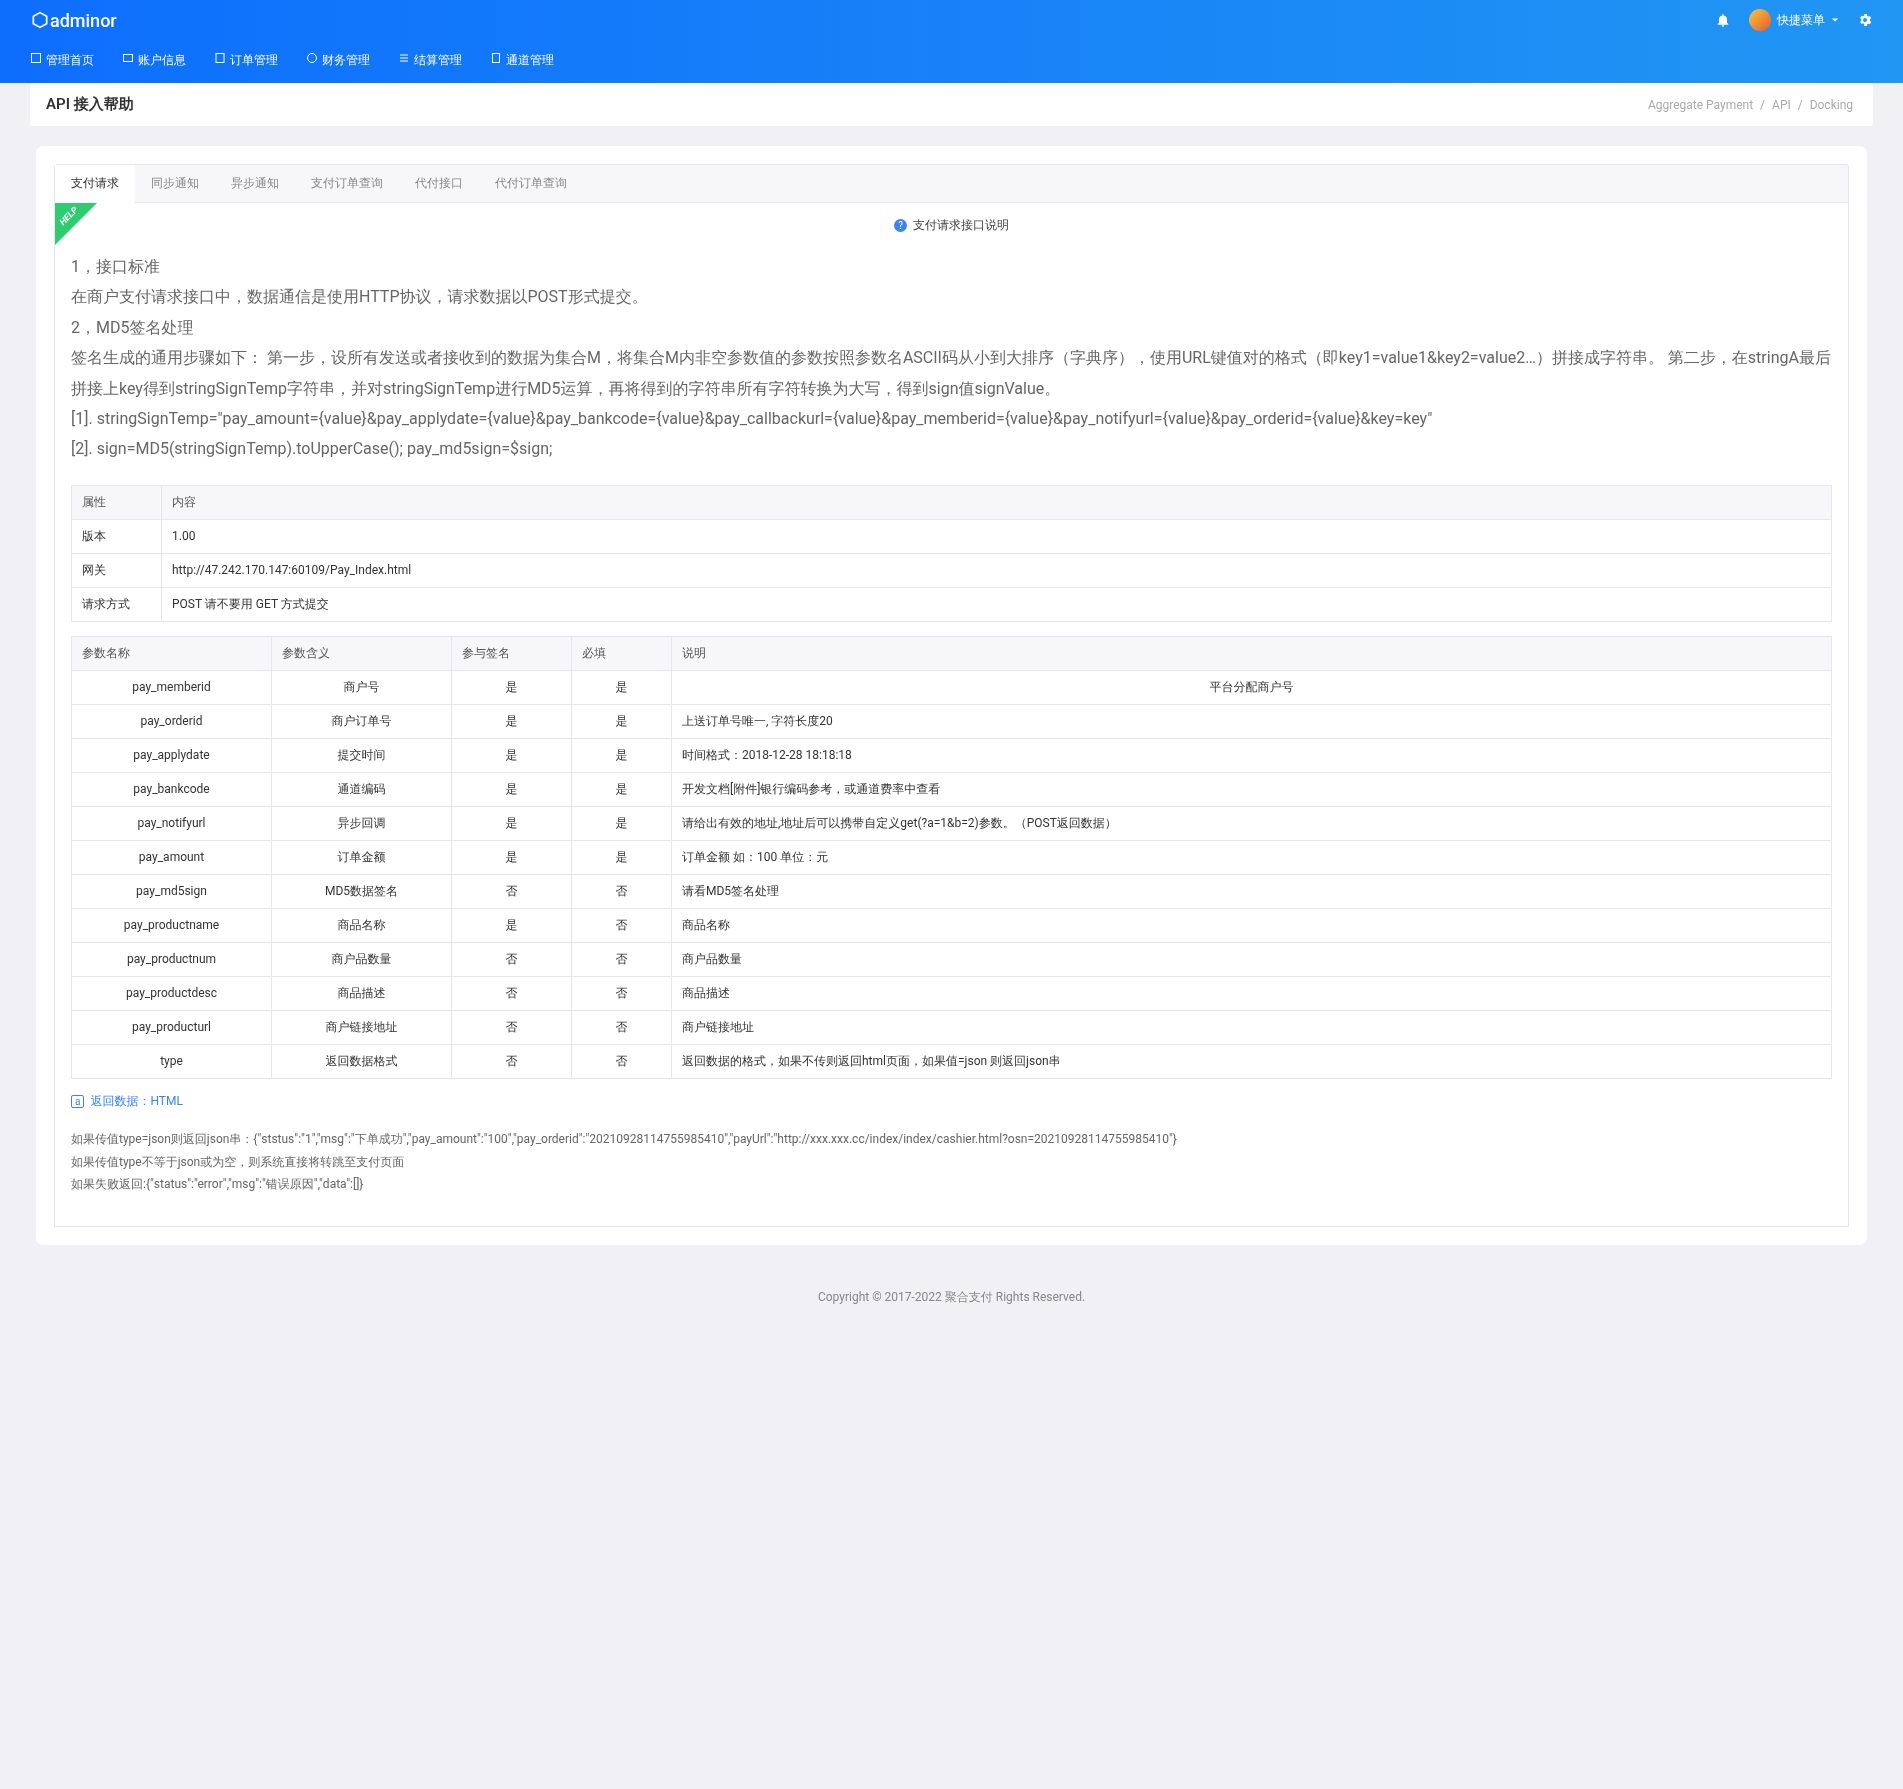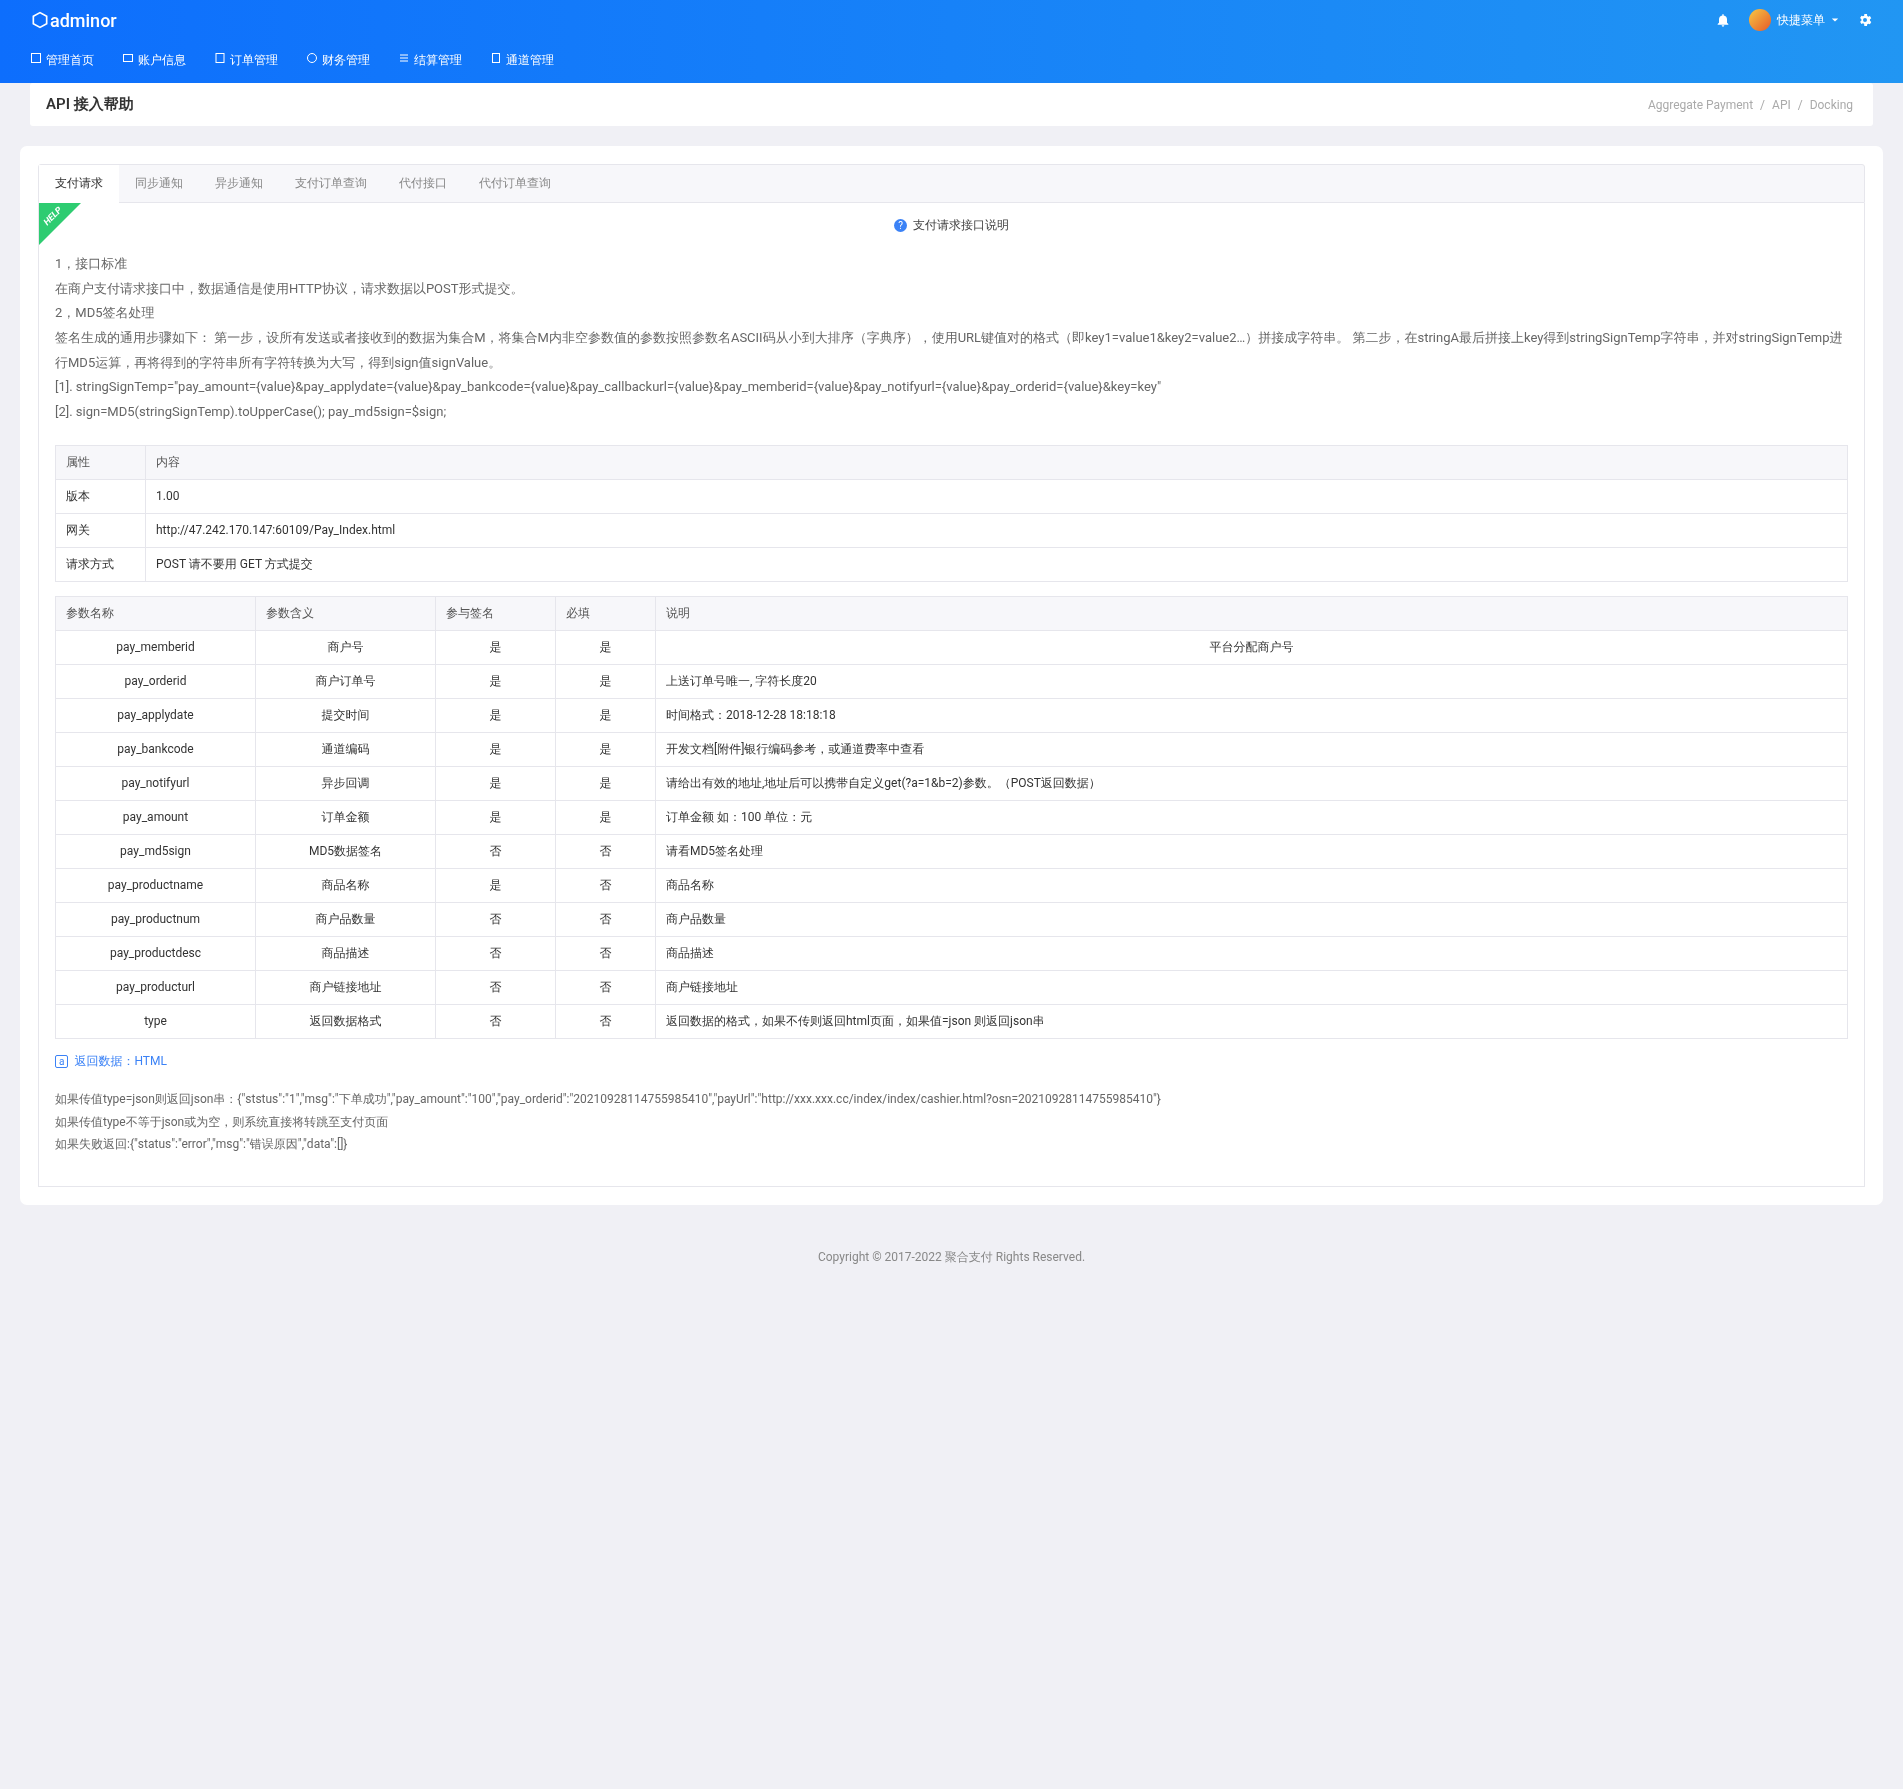--- a/index.html
+++ b/index.html
@@ -13,30 +13,30 @@
 .user-area { display: flex; align-items: center; gap: 6px; }
 .avatar { width: 22px; height: 22px; border-radius: 50%; background: linear-gradient(135deg,#f7c843,#e65a2a); }
 .chev { width: 8px; height: 8px; }
 .nav { display: flex; gap: 28px; padding: 12px 30px 14px; font-size: 12px; }
 .nav-item { display: flex; gap: 4px; cursor: pointer; }
 .nav-item svg { width: 12px; height: 12px; }
 .page-bar { background: #fff; margin: 0 30px; padding: 12px 16px; border-radius: 3px; display: flex; justify-content: space-between; align-items: center; }
 .page-title { font-size: 15px; font-weight: 600; color: #333; }
 .breadcrumb { font-size: 12px; color: #aaa; }
 .breadcrumb span { margin: 0 4px; }
-.content { margin: 20px 20px; background: #fff; padding: 18px; border-radius: 7px; }
+.content { margin: 20px 36px; background: #fff; padding: 18px; border-radius: 7px; }
 .tabs { display: flex; border: 1px solid #e6e6ec; border-bottom: 1px solid #e6e6ec; background: #f7f7fa; border-radius: 3px 3px 0 0; }
 .tab { padding: 10px 16px; font-size: 12px; color: #888; cursor: pointer; }
 .tab.active { background: #fff; color: #333; border-bottom: 1px solid #fff; margin-bottom: -1px; }
 .panel { border: 1px solid #e6e6ec; border-top: none; padding: 0 0 20px 0; position: relative; }
 .help-badge { position: absolute; top: 0; left: 0; width: 0; height: 0; border-top: 42px solid #2ecc71; border-right: 42px solid transparent; }
 .help-badge span { position: absolute; top: -34px; left: 3px; color: #fff; font-size: 9px; font-style: italic; font-weight: bold; transform: rotate(-45deg); }
 .info-title { text-align: center; padding: 14px 0 8px; color: #444; font-size: 12px; }
 .info-title::before { content: "?"; display: inline-block; width: 13px; height: 13px; border-radius: 50%; background: #3b82f6; color: #fff; font-size: 10px; line-height: 13px; margin-right: 6px; }
-.desc-block { padding: 10px 16px 20px; font-size: 13px; color: #666; line-height: 1.9; }
+.desc-block { padding: 10px 16px 20px; font-size: 16px; color: #666; line-height: 1.9; }
 table { width: calc(100% - 32px); margin: 0 16px 14px; border-collapse: collapse; font-size: 12px; }
 th, td { border: 1px solid #e6e6ec; padding: 8px 10px; text-align: left; }
 th { background: #f7f7fa; color: #555; font-weight: 500; }
 .params-table td:nth-child(1), .params-table td:nth-child(2), .params-table td:nth-child(3), .params-table td:nth-child(4) { text-align: center; }
 .return-label { margin: 0 16px 8px; font-size: 12px; color: #3b82f6; }
 .return-label::before { content: "a"; display: inline-block; border: 1px solid #3b82f6; padding: 0 3px; margin-right: 6px; font-size: 10px; border-radius: 2px; }
 .return-block { padding: 10px 16px; font-size: 12px; color: #666; line-height: 1.9; }
 .footer { text-align: center; padding: 24px 0 40px; color: #888; font-size: 12px; }
 </style>
 </head>

